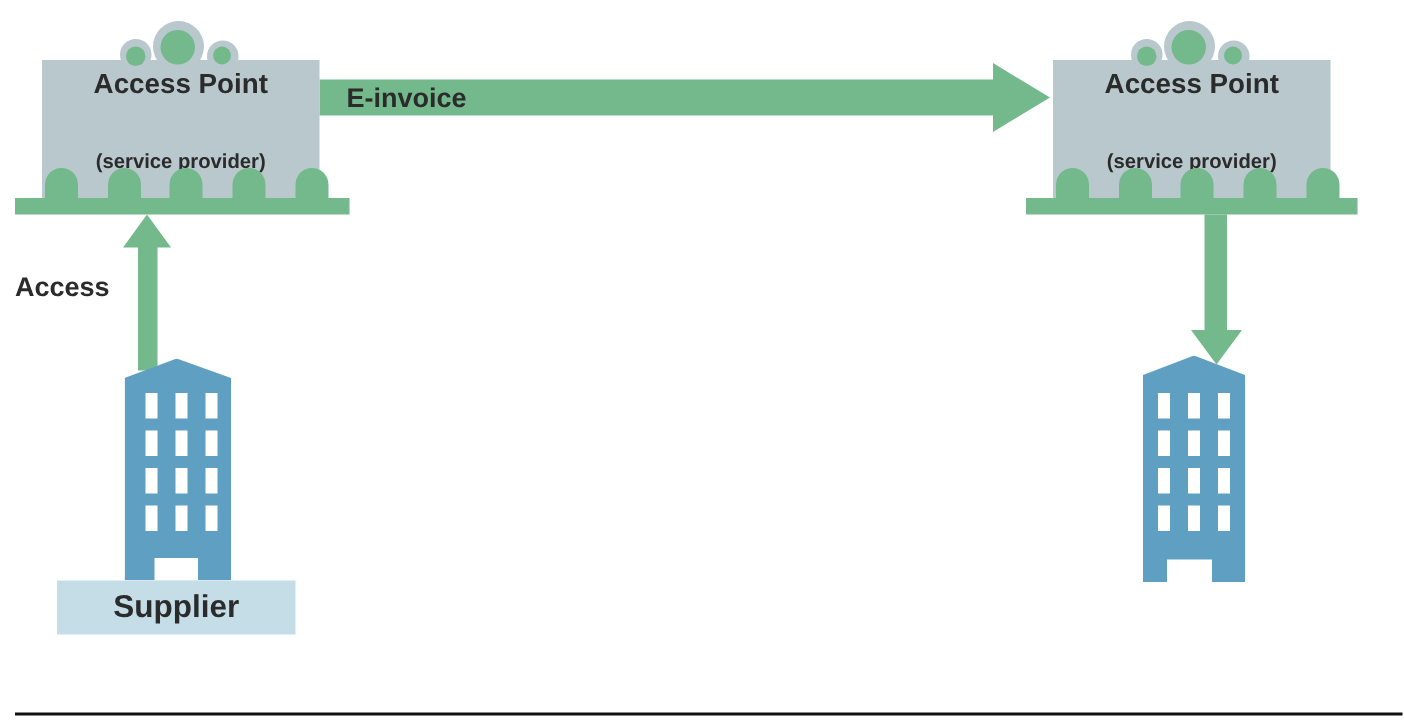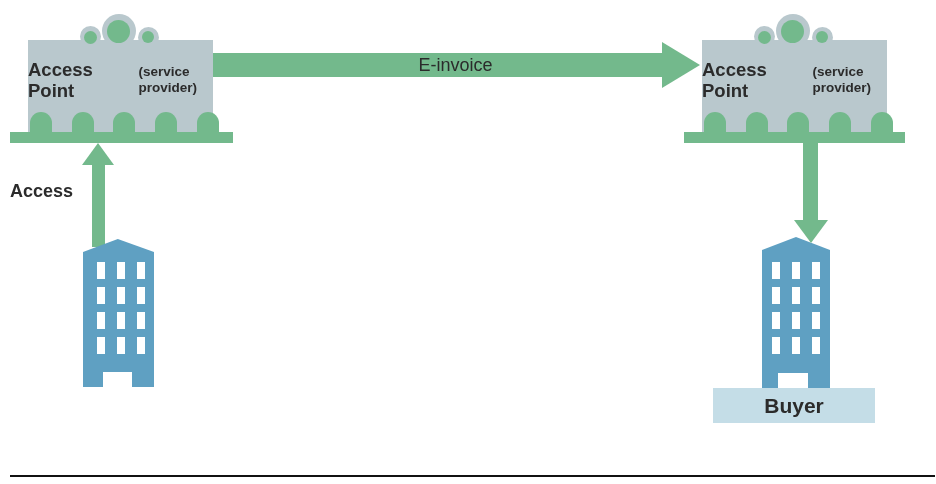--- a/index.html
+++ b/index.html
@@ -22,37 +22,37 @@
   .c.gray{background:var(--gray);z-index:1;}
   .c.green{background:var(--green);z-index:3;}
   .c.big {left:92px;top:6px;width:34px;height:34px;}
   .c.sl  {left:70px;top:18px;width:21px;height:21px;}
   .c.sr  {left:128px;top:19px;width:21px;height:21px;}
   .c.bigg{left:97px;top:12px;width:23px;height:23px;}
   .c.slg {left:74px;top:23px;width:13px;height:13px;}
   .c.srg {left:132px;top:23px;width:12px;height:12px;}
   .ap-body{
     position:absolute;left:18px;top:32px;width:185px;height:92px;background:var(--gray);z-index:2;
-    display:flex;align-items:center;justify-content:center;
-    padding-bottom:12px;box-sizing:border-box;text-align:left;gap:34px;
+    display:flex;flex-direction:column;align-items:center;justify-content:center;
+    padding-bottom:12px;box-sizing:border-box;text-align:right;gap:34px;
   }
   .ap-title{font-size:18.5px;font-weight:700;line-height:21px;}
   .ap-sub{font-size:13.5px;line-height:16px;font-weight:bold;}
   .arch{position:absolute;top:104px;width:22px;height:21px;background:var(--green);
         border-radius:11px 11px 0 0;z-index:3;}
   .a1{left:20px}.a2{left:62px}.a3{left:103px}.a4{left:145px}.a5{left:187px}
   .bar{position:absolute;left:0;top:124px;width:100%;height:11px;background:var(--green);z-index:2;}
   
   .shaft{position:absolute;background:var(--green);}
   #einv-shaft{left:213px;top:53px;width:449px;height:24px;}
   #einv-head{position:absolute;left:662px;top:42px;width:0;height:0;
     border-top:23px solid transparent;border-bottom:23px solid transparent;
     border-left:38px solid var(--green);}
-  #einv-label{position:absolute;left:231px;top:55px;width:449px;text-align:center;
-    font-size:18px;font-weight:400;z-index:4;}
+  #einv-label{position:absolute;left:231px;top:55px;width:449px;
+    font-size:18px;font-weight:700;z-index:4;}
   #inv-shaft{left:92px;top:163px;width:13px;height:84px;z-index:1;}
   #inv-head{position:absolute;left:82px;top:143px;width:0;height:0;
     border-left:16px solid transparent;border-right:16px solid transparent;
     border-bottom:22px solid var(--green);}
   #inv-label{position:absolute;left:10px;top:181px;font-size:18px;font-weight:700;}
   #dlv-shaft{left:803px;top:143px;width:15px;height:79px;z-index:3;}
   #dlv-head{position:absolute;left:794px;top:220px;width:0;height:0;z-index:3;
     border-left:17px solid transparent;border-right:17px solid transparent;
     border-top:23px solid var(--green);}
   
@@ -141,35 +141,35 @@
         <div class="win"></div>
         <div class="win"></div>
         <div class="win"></div>
         <div class="win"></div>
         <div class="win"></div>
         <div class="win"></div>
         <div class="win"></div>
       </div>
     <div class="door"></div>
   </div>
+  <div class="plate" id="supplier-plate">Supplier</div>
 
   <div class="bld" id="buyer-bld">
     <div class="windows">
         <div class="win"></div>
         <div class="win"></div>
         <div class="win"></div>
         <div class="win"></div>
         <div class="win"></div>
         <div class="win"></div>
         <div class="win"></div>
         <div class="win"></div>
         <div class="win"></div>
         <div class="win"></div>
         <div class="win"></div>
         <div class="win"></div>
       </div>
     <div class="door"></div>
   </div>
-  <div class="plate" id="buyer-plate">Buyer</div>
 
   <div id="divider"></div>
 
 </div>
 
 </body></html>

